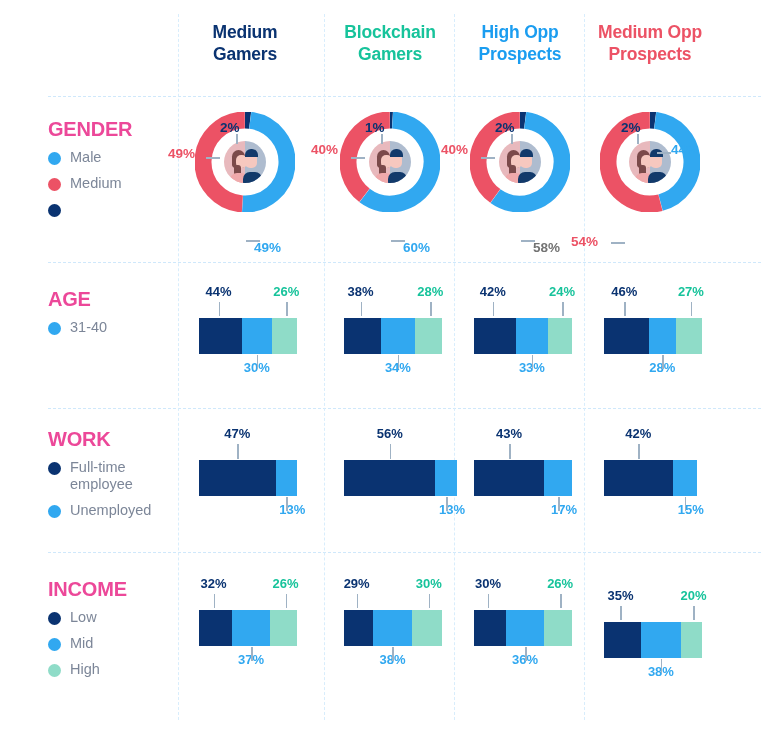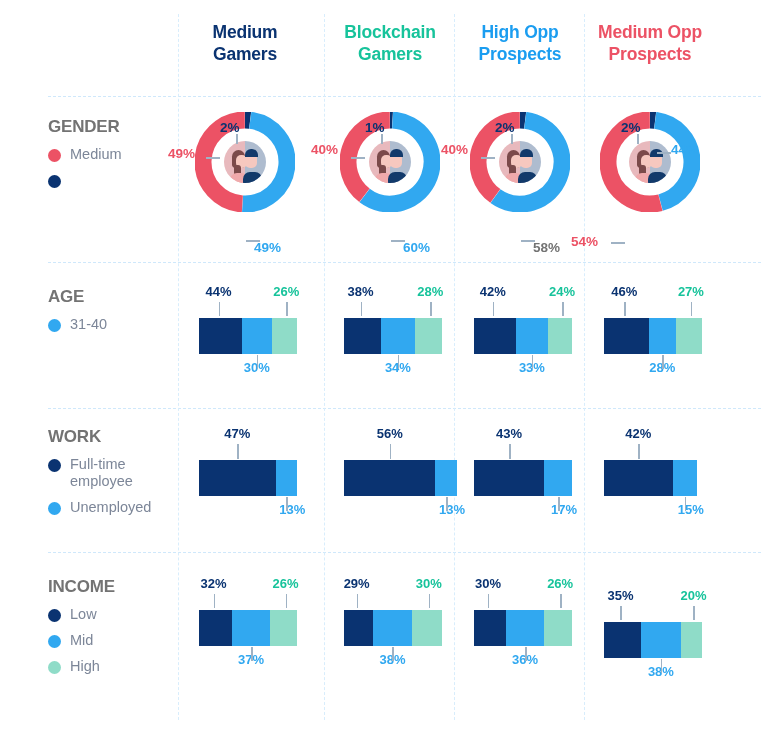--- a/index.html
+++ b/index.html
@@ -26,21 +26,21 @@
   
   .col-head {
     position: absolute; top: 22px; width: 130px;
     text-align: center; font-weight: bold; font-size: 17.5px;
     line-height: 1.25; letter-spacing: -0.2px;
   }
 
   
   .row-label { position: absolute; left: 48px; width: 132px; }
   .row-title {
-    font-size: 17px; font-weight: bold; color: #737373;
+    font-size: 20px; font-weight: bold; color: #ec4899;
     letter-spacing: -0.2px; line-height: 1.1; text-transform: uppercase;
   }
   .legend { margin-top: 9px; }
   .legend-item {
     display: flex; align-items: flex-start; gap: 9px; margin-bottom: 9px;
   }
   .dot { width: 13px; height: 13px; border-radius: 50%; flex: none; margin-top: 3px; }
   .legend-label { font-size: 14.5px; color: #7c8698; line-height: 1.18; }
 
   
@@ -99,20 +99,24 @@
         <div>Medium Opp</div>
         <div>Prospects</div>
       </div>
     </div>
   <div id="labels">
       <div class="row-label" style="top: 118px;">
         <div class="row-title">
           <div>GENDER</div>
         </div>
         <div class="legend">
+          <div class="legend-item">
+            <span class="dot" style="background: rgb(49, 168, 240);"></span>
+            <span class="legend-label">Male</span>
+          </div>
           <div class="legend-item">
             <span class="dot" style="background: rgb(236, 82, 101);"></span>
             <span class="legend-label">Medium</span>
           </div>
           <div class="legend-item">
             <span class="dot" style="background: rgb(10, 51, 113);"></span>
           </div>
         </div>
       </div>
       <div class="row-label" style="top: 288px;">

